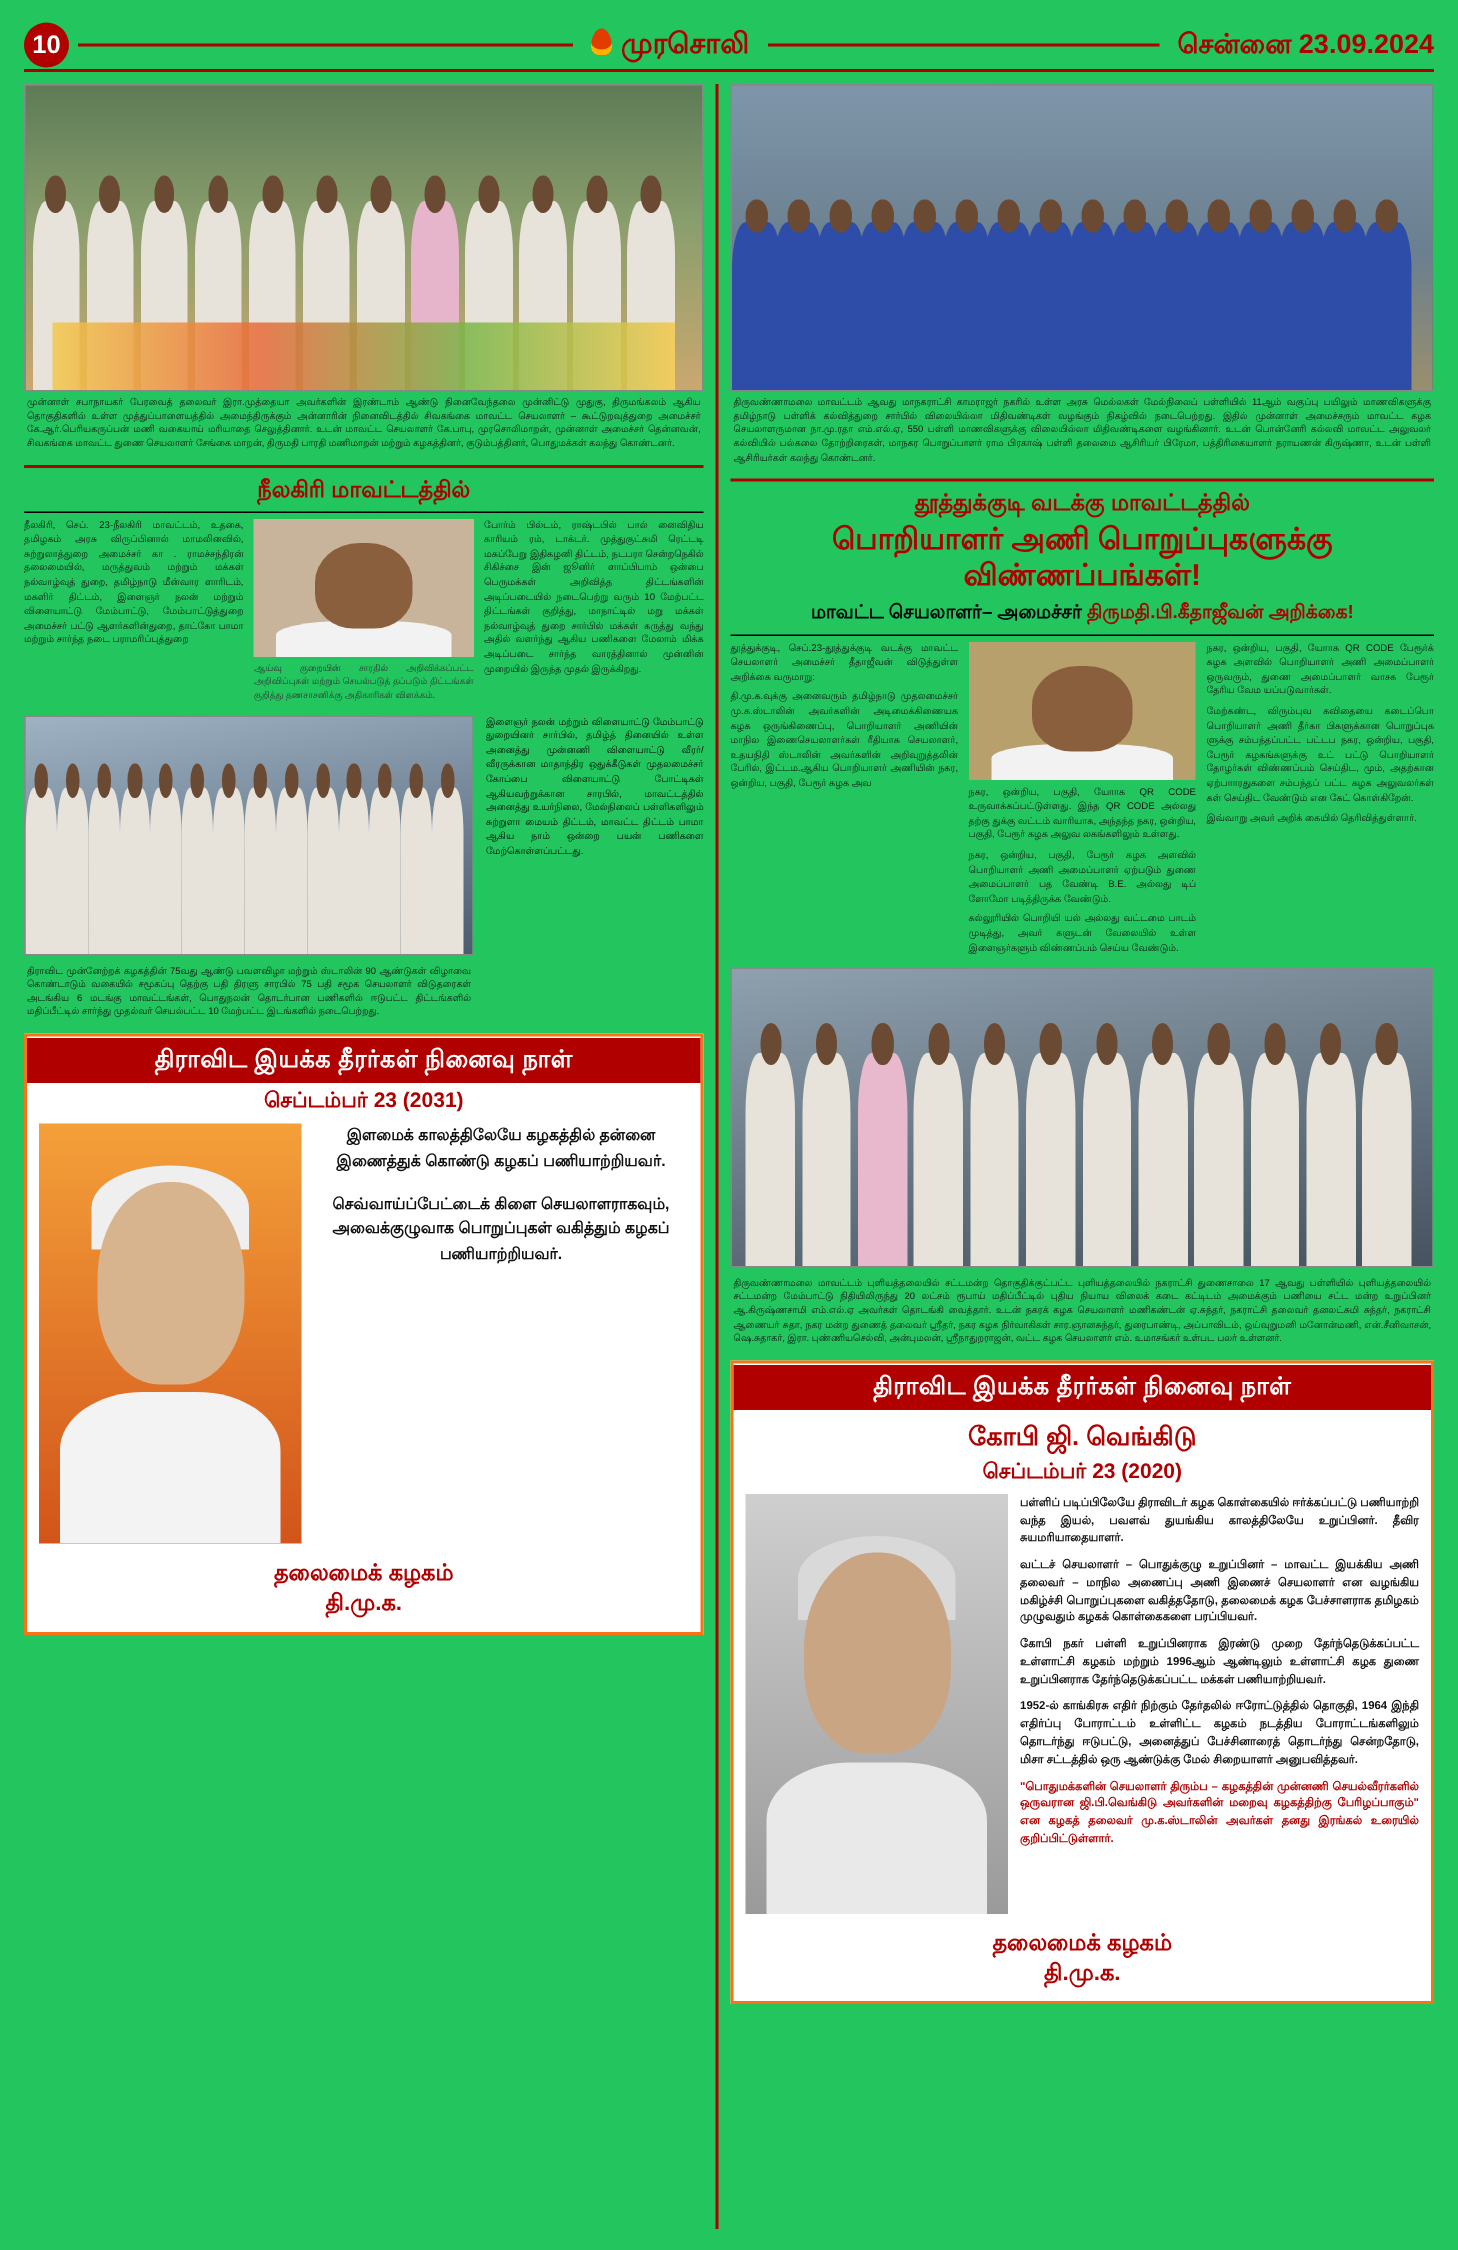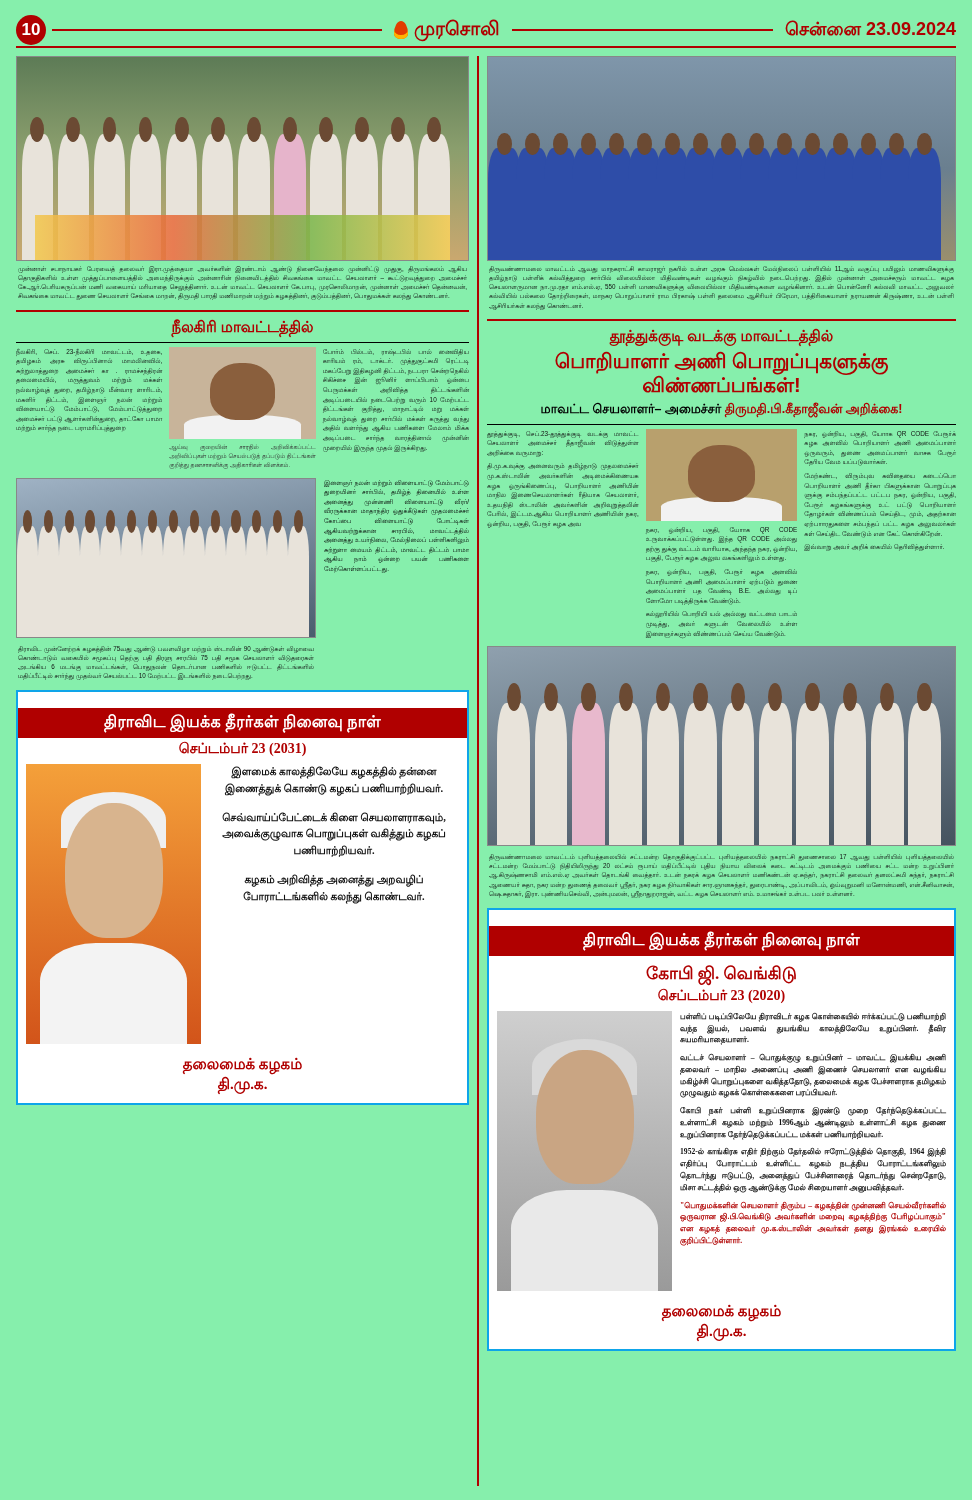--- a/index.html
+++ b/index.html
@@ -8,40 +8,40 @@
     width: 972px; height: 1500px;
     background: #ffffff;
     font-family: "Liberation Sans", sans-serif;
     color: #000;
     overflow: hidden;
   }
   .page {
     position: relative;
     width: 972px; height: 1500px;
     padding: 14px 16px 10px 16px;
-    background:#86efac;
+    background:#22c55e;
   }
 
   
   .masthead {
     position: relative;
     height: 34px;
     border-bottom: 2px solid #b00000;
     display:flex; align-items:center;
   }
   .pageno {
     width: 30px; height: 30px; border-radius: 50%;
     background:#b00000; color:#fff;
     display:flex; align-items:center; justify-content:center;
     font-size: 17px; font-weight:bold;
     margin-right: 6px;
   }
   .rule-left { flex: 0 0 330px; height:2px; background:#b00000; }
   .paper-title {
-    display:flex; align-items:center; gap:6px;
+    display:flex; align-items:flex-start; gap:6px;
     padding: 0 12px;
     font-size: 19px; font-weight:bold; color:#b00000;
   }
   .flame {
     width:14px;height:18px;background:#e23c00;
     border-radius: 50% 50% 50% 50% / 70% 70% 30% 30%;
     transform: rotate(0deg);
     box-shadow: inset 0 -4px 0 #ffb300;
   }
   .rule-right { flex:1; height:2px; background:#b00000; }
@@ -151,25 +151,24 @@
     background:#8a5f3d;
   }
   .portrait.face::before{
     content:""; position:absolute; left:10%; bottom:0;
     width:80%; height:26%; border-radius:40% 40% 0 0;
     background:#f2f2f2;
   }
 
   
   .memorial {
-    border: 2px solid #0ea5e9;
-    padding: 16px 0 8px 0;
+    border: 2px solid #f97316;
+    padding: 1px 0 8px 0;
     margin-top: 6px;
     background:#fff;
-    font-family:Liberation Serif, serif;
   }
   .mem-band {
     background:#b00000;
     color:#fff;
     text-align:center;
     font-size: 16px;
     font-weight:bold;
     padding: 5px 2px;
     letter-spacing:.3px;
   }
@@ -338,21 +337,20 @@
         <div class="mem-date">செப்டம்பர்  23 (2031)</div>
         <div class="mem-body">
           <div class="mem-photo">
             <div class="hair"></div>
             <div class="head"></div>
             <div class="body"></div>
           </div>
           <div class="mem-text">
             <p>இளமைக் காலத்திலேயே கழகத்தில் தன்னை இணைத்துக் கொண்டு கழகப் பணியாற்றியவர்.</p>
             <p>செவ்வாய்ப்பேட்டைக் கிளை செயலாளராகவும், அவைக்குழுவாக பொறுப்புகள் வகித்தும் கழகப் பணியாற்றியவர்.</p>
-            <p>கழகம் அறிவித்த அனைத்து அறவழிப் போராட்டங்களில் கலந்து கொண்டவர்.</p>
           </div>
         </div>
         <div class="mem-foot">
           <div>தலைமைக் கழகம்</div>
           <div>தி.மு.க.</div>
         </div>
       </div>
     </div>
 
     <div class="divider-v"></div>

